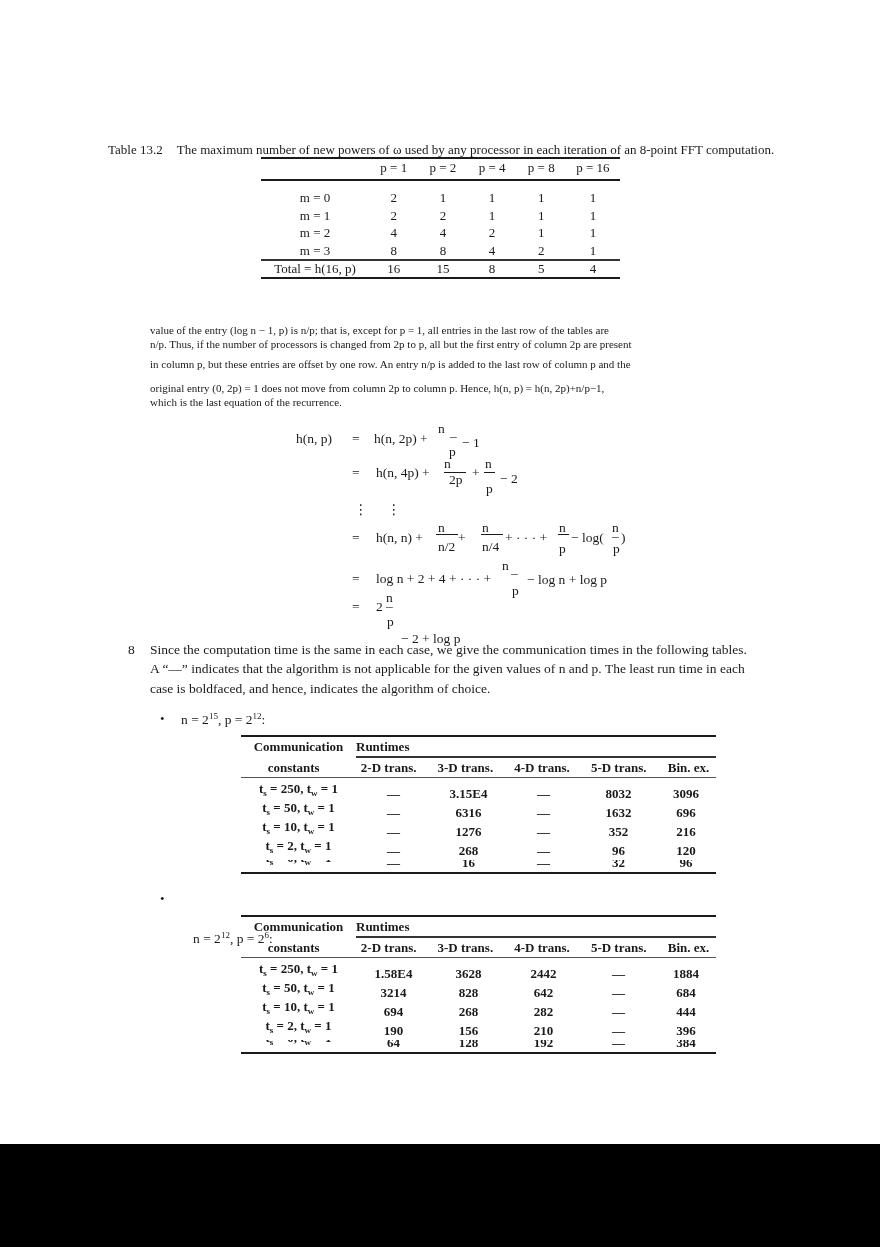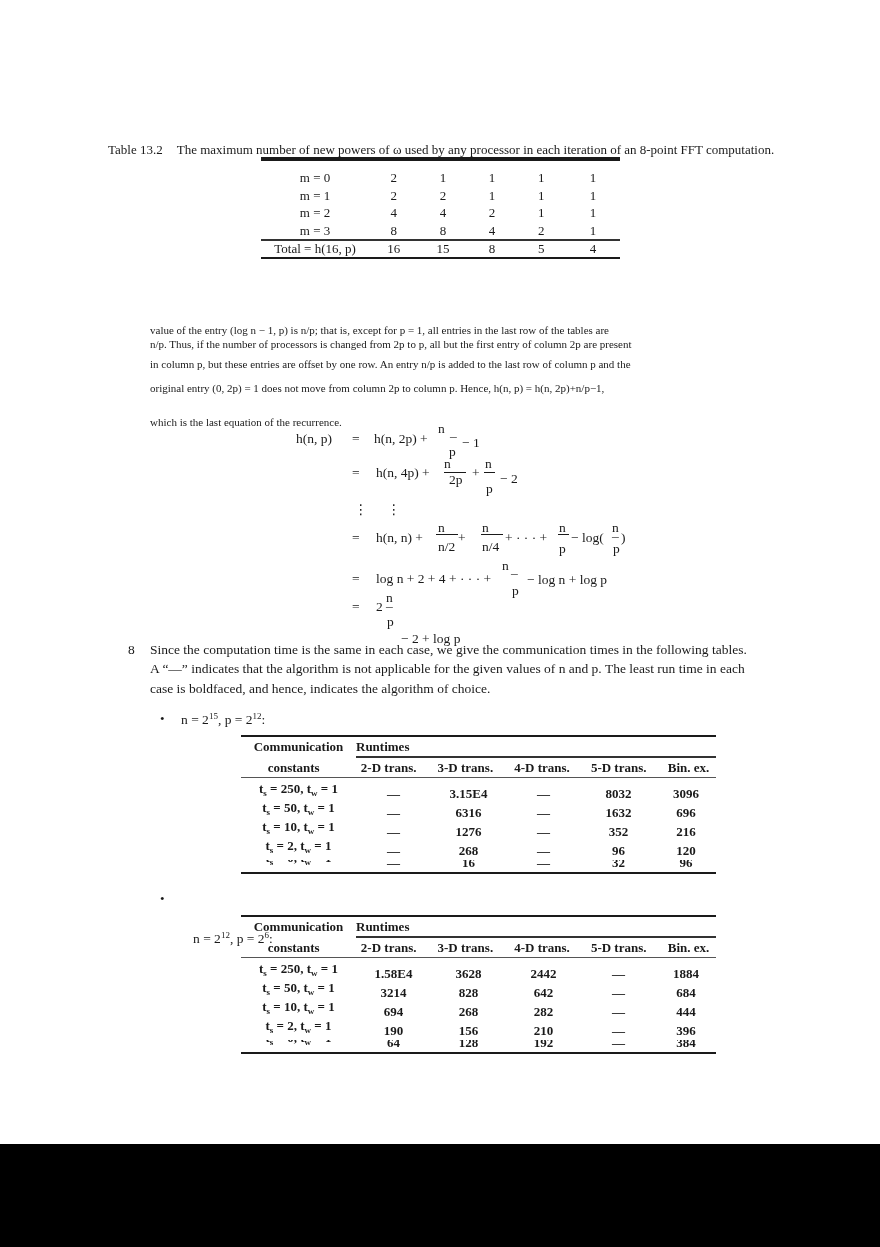--- a/index.html
+++ b/index.html
@@ -58,20 +58,28 @@
   </style>
 </head>
 <body>
 
 <div class="abs caption">
   <span class="lbl">Table 13.2</span><span>The maximum number of new powers of ω used by any processor in each iteration of an 8-point FFT computation.</span>
 </div>
 
 <div class="t1">
   <div class="rule-thick"></div>
+  <div class="row hdr">
+    <span class="c0"></span>
+    <span class="c">p = 1</span>
+    <span class="c">p = 2</span>
+    <span class="c">p = 4</span>
+    <span class="c">p = 8</span>
+    <span class="c last">p = 16</span>
+  </div>
   <div class="rule-thick"></div>
   <div class="sp"></div>
   <div class="body">
     <div class="row">
       <span class="c0">m = 0</span>
       <span class="c">2</span>
       <span class="c">1</span>
       <span class="c">1</span>
       <span class="c">1</span>
       <span class="c last">1</span>
@@ -110,21 +118,21 @@
     <span class="c">5</span>
     <span class="c last">4</span>
   </div>
   <div class="rule-thick"></div>
 </div>
 
 <div class="abs para" style="top:324px;">value of the entry (log n − 1, p) is n/p; that is, except for  p = 1, all entries in the last row of the tables are</div>
 <div class="abs para" style="top:338px;">n/p. Thus, if the number of processors is changed from 2p to  p, all but the first entry of column 2p are present</div>
 <div class="abs para" style="top:358px;">in column  p, but these entries are offset by one row. An entry n/p is added to the last row of column  p and the</div>
 <div class="abs para" style="top:382px;">original entry (0, 2p) = 1 does not move from column 2p to column  p. Hence, h(n, p) = h(n, 2p)+n/p−1,</div>
-<div class="abs para" style="top:396px;margin-top:20px;">which is the last equation of the recurrence.</div>
+<div class="abs para" style="top:396px;">which is the last equation of the recurrence.</div>
 
 <div>
   <span class="eq" style="left:296px; top:431px;">h(n, p)</span>
   <span class="eq" style="left:352px; top:431px;">=</span>
   <span class="eq" style="left:374px; top:431px;">h(n, 2p) +</span>
   <span class="eq" style="left:438px; top:421px;">n</span>
   <span class="eq" style="left:450px; top:428px;">–</span>
   <span class="eq" style="left:449px; top:444px;">p</span>
   <span class="eq" style="left:462px; top:435px;">− 1</span>
 

